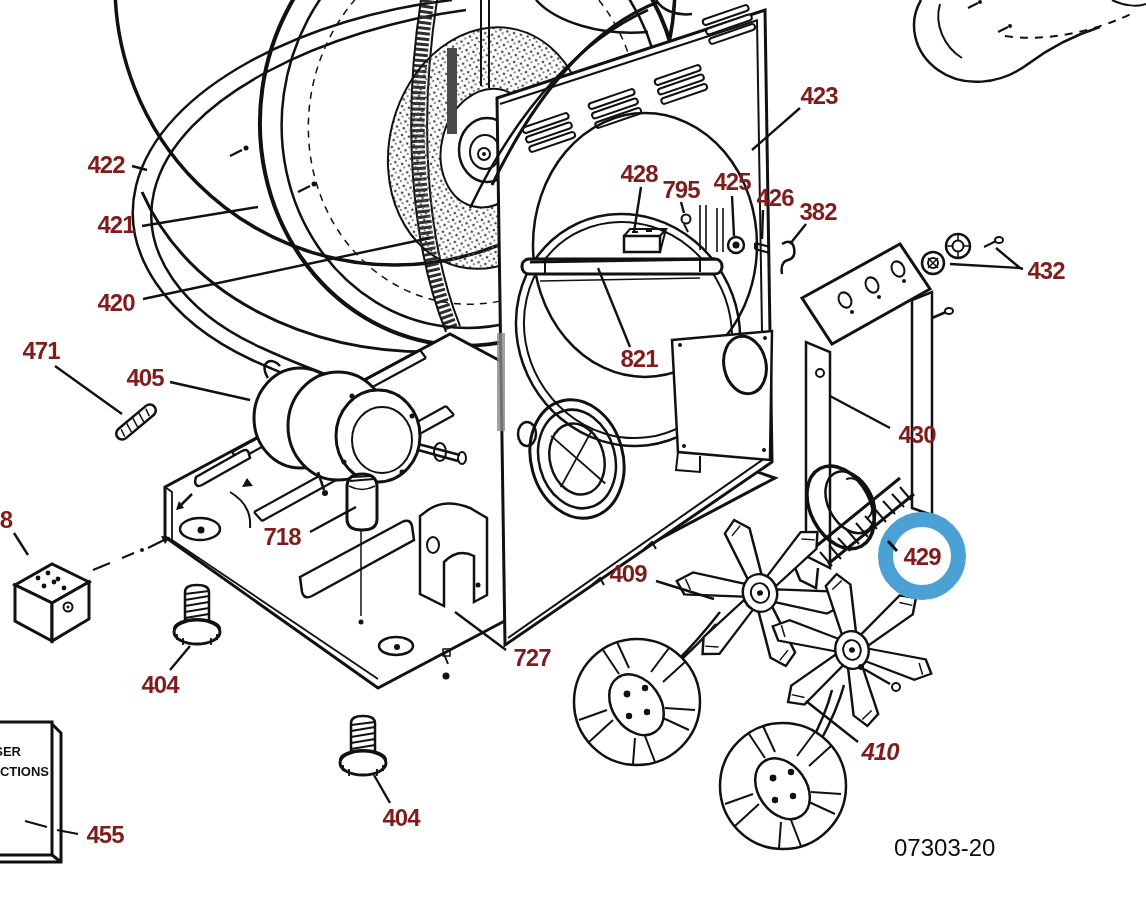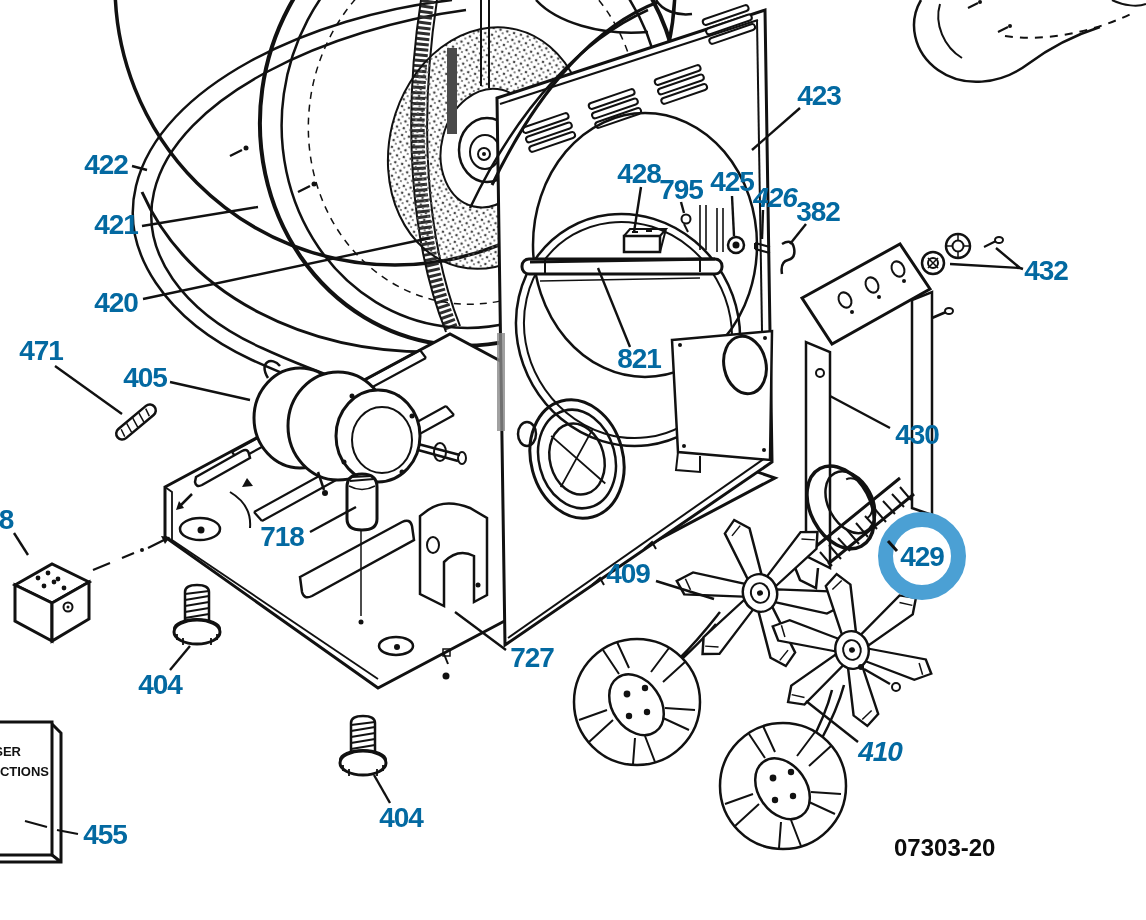--- a/index.html
+++ b/index.html
@@ -1,22 +1,22 @@
 <!DOCTYPE html>
 <html><head>
 <meta charset="utf-8">
 <style>
   html,body{margin:0;padding:0;background:#fff;}
   .stage{position:relative;width:1146px;height:920px;background:#fff;overflow:hidden;
          font-family:"Liberation Sans",sans-serif;}
   .stage svg{position:absolute;left:0;top:0;}
   .labels{position:absolute;left:0;top:0;width:100%;height:100%;z-index:3;}
   .part-label{position:absolute;transform:translate(-50%,-50%);font-weight:bold;
-              font-size:28px;letter-spacing:-1px;color:#0369a1;white-space:nowrap;}
-  .diagram-code{position:absolute;left:894px;top:834px;font-weight:bold;font-size:24px;
+              font-size:24px;letter-spacing:-1px;color:#7f1d1d;white-space:nowrap;}
+  .diagram-code{position:absolute;left:894px;top:834px;font-weight:normal;font-size:24px;
                 color:#0c0c0c;letter-spacing:0px;z-index:3;}
   .booklet-text{font-weight:bold;font-size:13px;fill:#111;}
   .ln{stroke:#111;fill:none;}
 </style>
 </head>
 <body>
 
 <div class="stage">
 <svg width="1146" height="920" viewBox="0 0 1146 920">
   <defs>
@@ -359,19 +359,19 @@
       <div class="part-label" style="left: 105px; top: 835px;">455</div>
       <div class="part-label" style="left: 401px; top: 818px;">404</div>
       <div class="part-label" style="left: 628px; top: 574px;">409</div>
       <div class="part-label" style="left: 880px; top: 752px; font-style: italic;">410</div>
       <div class="part-label" style="left: 922px; top: 557px;">429</div>
       <div class="part-label" style="left: 917px; top: 435px;">430</div>
       <div class="part-label" style="left: 819px; top: 96px;">423</div>
       <div class="part-label" style="left: 639px; top: 174px;">428</div>
       <div class="part-label" style="left: 681px; top: 190px;">795</div>
       <div class="part-label" style="left: 732px; top: 182px;">425</div>
-      <div class="part-label" style="left: 775px; top: 198px; font-style: italic;">426</div>
+      <div class="part-label" style="left: 775px; top: 198px;">426</div>
       <div class="part-label" style="left: 818px; top: 212px;">382</div>
       <div class="part-label" style="left: 1046px; top: 271px;">432</div>
       <div class="part-label" style="left: 639px; top: 359px;">821</div>
     </div>
 <div class="diagram-code">07303-20</div>
 </div>
 
 </body></html>

